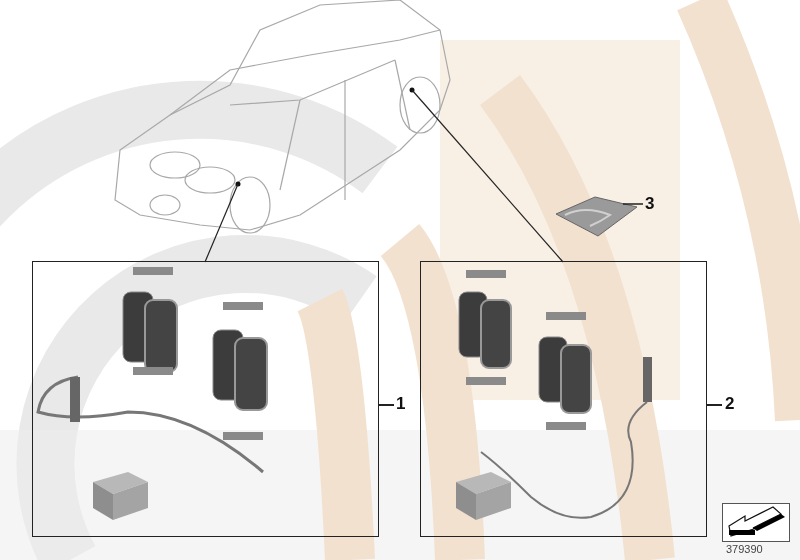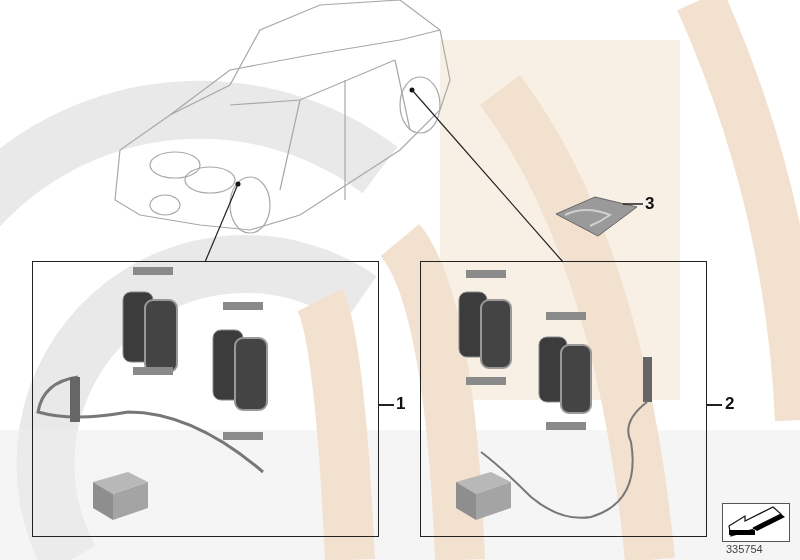--- a/index.html
+++ b/index.html
@@ -110,13 +110,13 @@
 </svg>
 <div class="callout" style="left:645px;top:194px;">3</div>
 
 <div class="nav-box">
   <svg width="66" height="37">
     <polygon points="6,22 22,12 22,17 50,3 58,10 30,24 34,24 8,32" fill="#fff" stroke="#111" stroke-width="1.2"></polygon>
     <rect x="6" y="26" width="26" height="5" fill="#000"></rect>
     <polygon points="58,10 62,13 34,27 30,24" fill="#000"></polygon>
   </svg>
 </div>
-<div class="img-id">335754</div>
+<div class="img-id">379390</div>
 
 </body></html>

